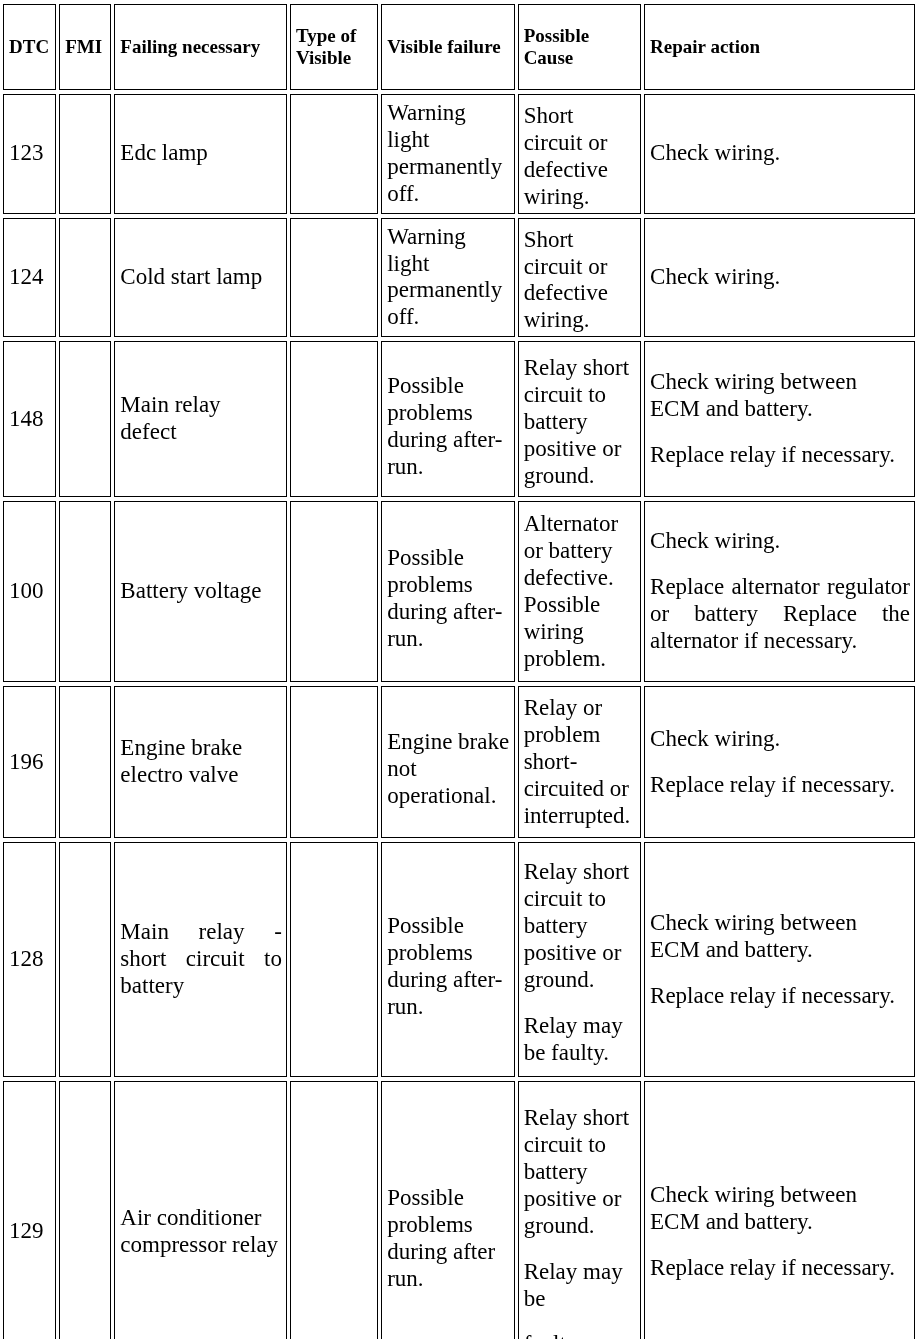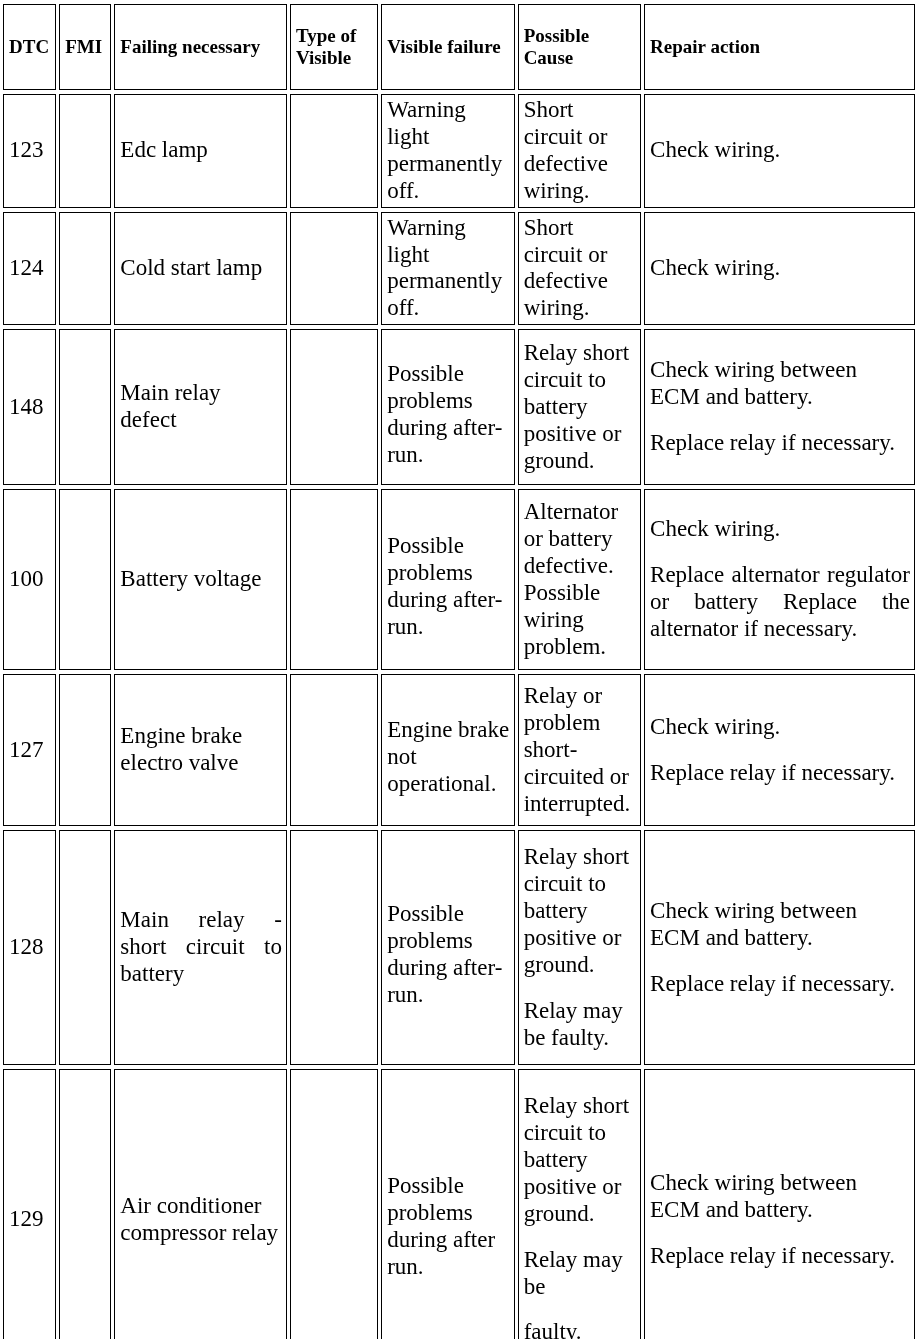--- a/index.html
+++ b/index.html
@@ -86,21 +86,21 @@
   }
   .justified-block {
     text-align: justify;
     margin: 0;
   }
 
   .para { margin: 0; }
   .para + .para { margin-top: 19px; }
 
   
-  td.col-cause.mid { vertical-align: middle; padding-top: 2px; }
+  td.col-cause.mid { vertical-align: middle; padding-top: 8px; }
   td.col-visible.mid { vertical-align: middle; padding-top: 17px; }
 </style>
 </head>
 <body>
 
 <div class="page">
 
 <table class="dtc-table">
   <colgroup>
     <col class="c-dtc">
@@ -170,21 +170,21 @@
       <td class="col-type"></td>
       <td class="col-visible mid">Possible problems during after-run.</td>
       <td class="col-cause">Alternator or battery defective. Possible wiring problem.</td>
       <td class="col-repair">
         <p class="para">Check wiring.</p>
         <p class="para justified-block">Replace alternator regulator or battery Replace the alternator if necessary.</p>
       </td>
     </tr>
 
     <tr class="r-127">
-      <td class="col-dtc">127</td>
+      <td class="col-dtc">196</td>
       <td class="col-fmi"></td>
       <td class="col-comp">Engine brake electro valve</td>
       <td class="col-type"></td>
       <td class="col-visible mid">Engine brake not operational.</td>
       <td class="col-cause">Relay or problem short-circuited or interrupted.</td>
       <td class="col-repair">
         <p class="para">Check wiring.</p>
         <p class="para">Replace relay if necessary.</p>
       </td>
     </tr>

